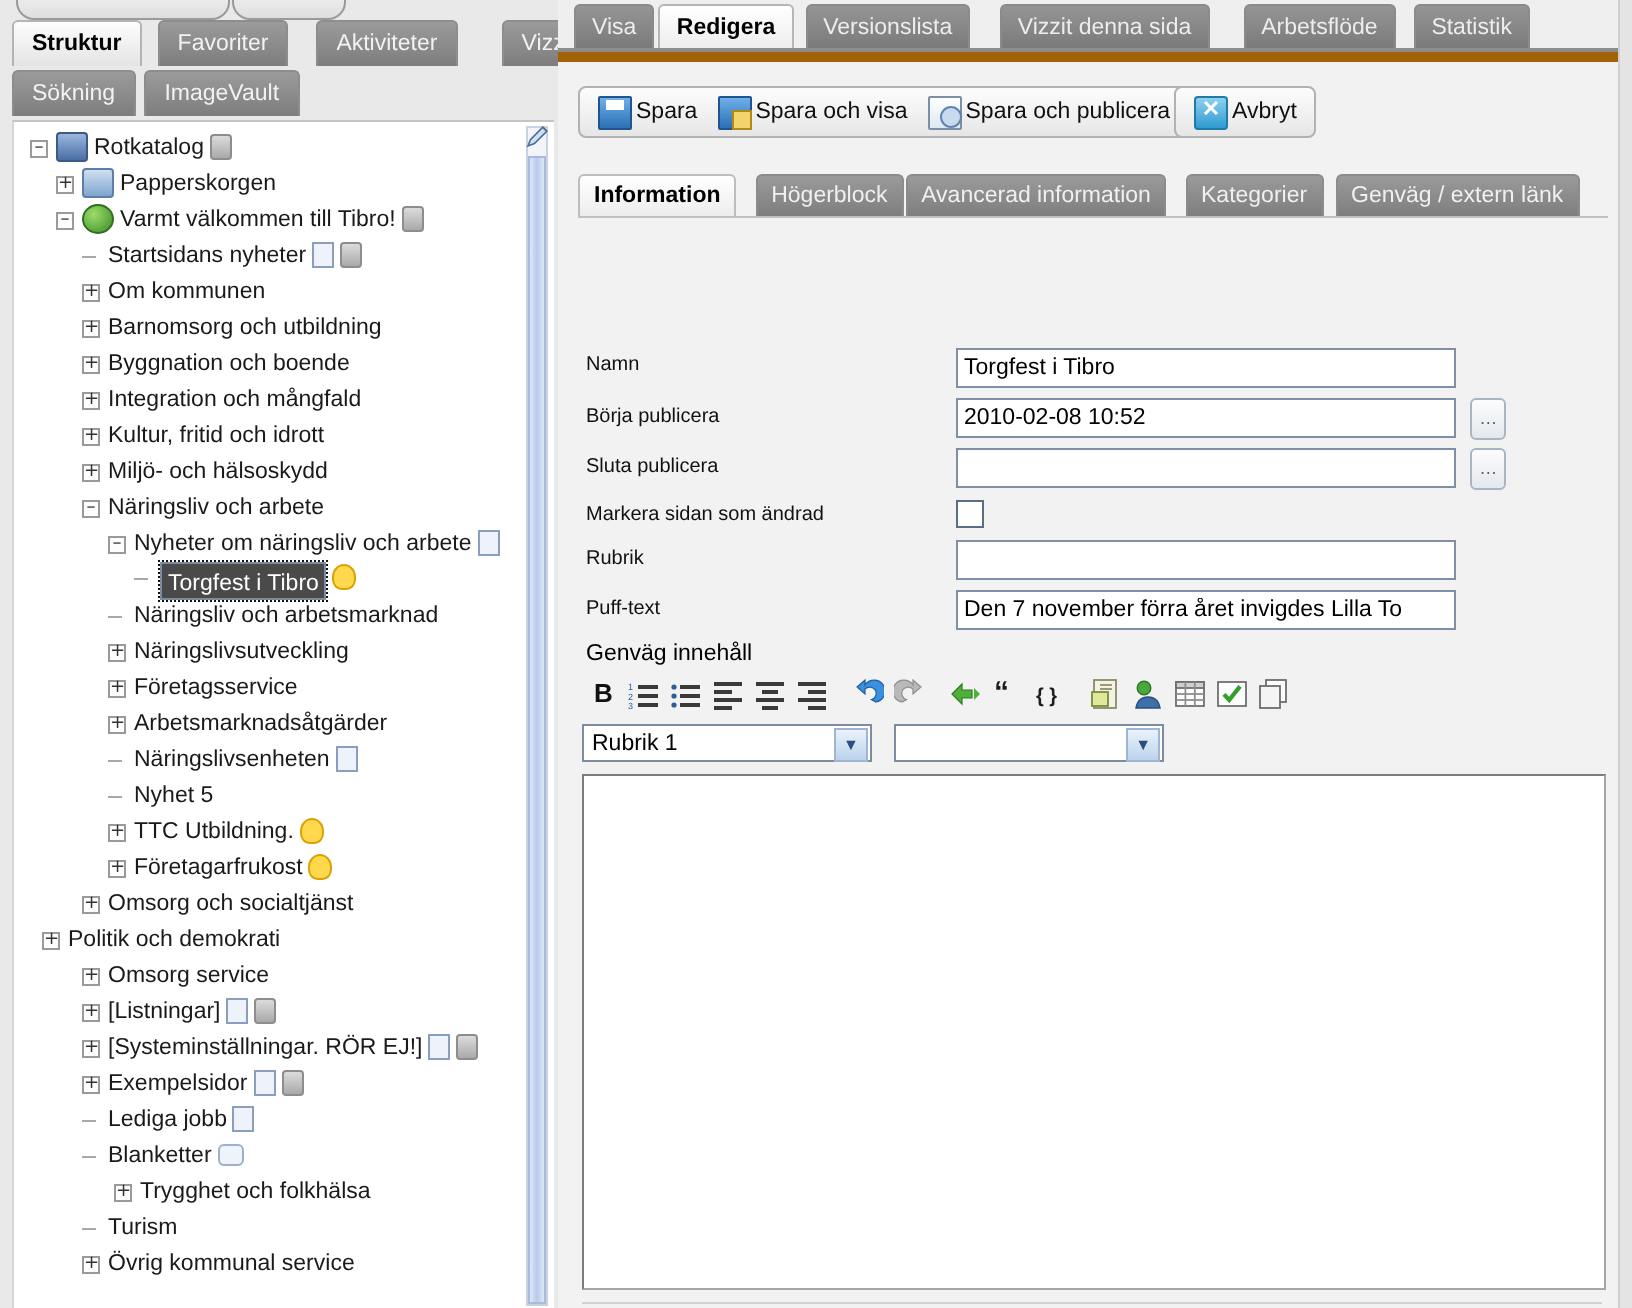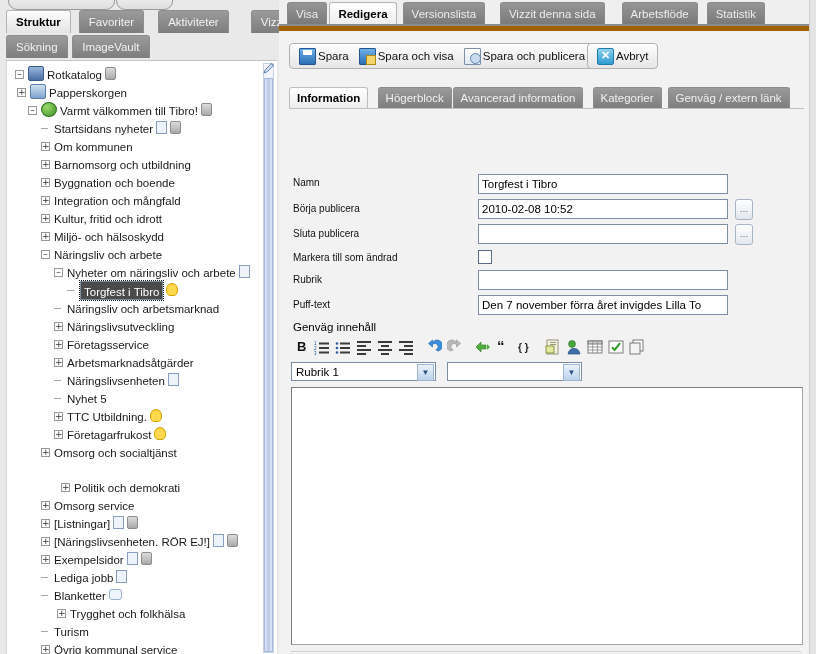--- a/index.html
+++ b/index.html
@@ -259,45 +259,45 @@
         <div class="ltab" style="left: 250.8px;"><span>Vizzit</span></div>
       </div>
     <div class="tabrow r2" id="ltabrow2">
         <div class="ltab" style="left: 6px;"><span>Sökning</span></div>
         <div class="ltab" style="left: 72.2px;"><span>ImageVault</span></div>
       </div>
 
     <div id="tree-wrap">
       <div id="tree">
           <div class="tnode" style="padding-left: 8px;"><span class="exp">–</span><span class="nico g-root"></span><span class="lbl">Rotkatalog</span><span class="mini ico-lock"></span></div>
-          <div class="tnode" style="padding-left: 10px;"><span class="exp">+</span><span class="nico g-trash"></span><span class="lbl">Papperskorgen</span></div>
+          <div class="tnode" style="padding-left: 21px;"><span class="exp">+</span><span class="nico g-trash"></span><span class="lbl">Papperskorgen</span></div>
           <div class="tnode" style="padding-left: 21px;"><span class="exp">–</span><span class="nico g-globe"></span><span class="lbl">Varmt välkommen till Tibro!</span><span class="mini ico-lock"></span></div>
           <div class="tnode" style="padding-left: 34px;"><span class="leafdash"></span><span class="lbl">Startsidans nyheter</span><span class="mini ico-doc"></span><span class="mini ico-lock"></span></div>
           <div class="tnode" style="padding-left: 34px;"><span class="exp">+</span><span class="lbl">Om kommunen</span></div>
           <div class="tnode" style="padding-left: 34px;"><span class="exp">+</span><span class="lbl">Barnomsorg och utbildning</span></div>
           <div class="tnode" style="padding-left: 34px;"><span class="exp">+</span><span class="lbl">Byggnation och boende</span></div>
           <div class="tnode" style="padding-left: 34px;"><span class="exp">+</span><span class="lbl">Integration och mångfald</span></div>
           <div class="tnode" style="padding-left: 34px;"><span class="exp">+</span><span class="lbl">Kultur, fritid och idrott</span></div>
           <div class="tnode" style="padding-left: 34px;"><span class="exp">+</span><span class="lbl">Miljö- och hälsoskydd</span></div>
           <div class="tnode" style="padding-left: 34px;"><span class="exp">–</span><span class="lbl">Näringsliv och arbete</span></div>
           <div class="tnode" style="padding-left: 47px;"><span class="exp">–</span><span class="lbl">Nyheter om näringsliv och arbete</span><span class="mini ico-doc"></span></div>
           <div class="tnode" style="padding-left: 60px;"><span class="leafdash"></span><span class="lbl sel">Torgfest i Tibro</span><span class="mini ico-bulb"></span></div>
           <div class="tnode" style="padding-left: 47px;"><span class="leafdash"></span><span class="lbl">Näringsliv och arbetsmarknad</span></div>
           <div class="tnode" style="padding-left: 47px;"><span class="exp">+</span><span class="lbl">Näringslivsutveckling</span></div>
           <div class="tnode" style="padding-left: 47px;"><span class="exp">+</span><span class="lbl">Företagsservice</span></div>
           <div class="tnode" style="padding-left: 47px;"><span class="exp">+</span><span class="lbl">Arbetsmarknadsåtgärder</span></div>
           <div class="tnode" style="padding-left: 47px;"><span class="leafdash"></span><span class="lbl">Näringslivsenheten</span><span class="mini ico-doc"></span></div>
           <div class="tnode" style="padding-left: 47px;"><span class="leafdash"></span><span class="lbl">Nyhet 5</span></div>
           <div class="tnode" style="padding-left: 47px;"><span class="exp">+</span><span class="lbl">TTC Utbildning.</span><span class="mini ico-bulb"></span></div>
           <div class="tnode" style="padding-left: 47px;"><span class="exp">+</span><span class="lbl">Företagarfrukost</span><span class="mini ico-bulb"></span></div>
           <div class="tnode" style="padding-left: 34px;"><span class="exp">+</span><span class="lbl">Omsorg och socialtjänst</span></div>
-          <div class="tnode" style="padding-left: 54px; margin-top: 17px;"><span class="exp">+</span><span class="lbl">Politik och demokrati</span></div>
+          <div class="tnode" style="padding-left: 14px;"><span class="exp">+</span><span class="lbl">Politik och demokrati</span></div>
           <div class="tnode" style="padding-left: 34px;"><span class="exp">+</span><span class="lbl">Omsorg service</span></div>
           <div class="tnode" style="padding-left: 34px;"><span class="exp">+</span><span class="lbl">[Listningar]</span><span class="mini ico-doc"></span><span class="mini ico-lock"></span></div>
-          <div class="tnode" style="padding-left: 34px;"><span class="exp">+</span><span class="lbl">[Näringslivsenheten. RÖR EJ!]</span><span class="mini ico-doc"></span><span class="mini ico-lock"></span></div>
+          <div class="tnode" style="padding-left: 34px;"><span class="exp">+</span><span class="lbl">[Systeminställningar. RÖR EJ!]</span><span class="mini ico-doc"></span><span class="mini ico-lock"></span></div>
           <div class="tnode" style="padding-left: 34px;"><span class="exp">+</span><span class="lbl">Exempelsidor</span><span class="mini ico-doc"></span><span class="mini ico-lock"></span></div>
           <div class="tnode" style="padding-left: 34px;"><span class="leafdash"></span><span class="lbl">Lediga jobb</span><span class="mini ico-doc"></span></div>
           <div class="tnode" style="padding-left: 34px;"><span class="leafdash"></span><span class="lbl">Blanketter</span><span class="mini ico-speech"></span></div>
           <div class="tnode" style="padding-left: 50px;"><span class="exp">+</span><span class="lbl">Trygghet och folkhälsa</span></div>
           <div class="tnode" style="padding-left: 34px;"><span class="leafdash"></span><span class="lbl">Turism</span></div>
           <div class="tnode" style="padding-left: 34px;"><span class="exp">+</span><span class="lbl">Övrig kommunal service</span></div>
         </div>
       <div id="tree-scroll">
         <div id="tree-thumb"></div>
       </div>
@@ -365,21 +365,21 @@
         <input class="tinput" style="width: 242px;" value="2010-02-08 10:52">
         <span class="picker">…</span>
       </div>
 
       <div class="frow" style="top:197px;">Sluta publicera</div>
       <div class="fval" style="top:193px;">
         <input class="tinput" style="width: 242px;" value="">
         <span class="picker">…</span>
       </div>
 
-      <div class="frow" style="top:221px;">Markera till som ändrad</div>
+      <div class="frow" style="top:221px;">Markera sidan som ändrad</div>
       <div class="fval" style="top:219px;">
         <span class="cbox"></span>
       </div>
 
       <div class="frow" style="top:243px;">Rubrik</div>
       <div class="fval" style="top:239px;">
         <input class="tinput" style="width: 242px;" value="">
       </div>
 
       <div class="frow" style="top:268px;">Puff-text</div>

